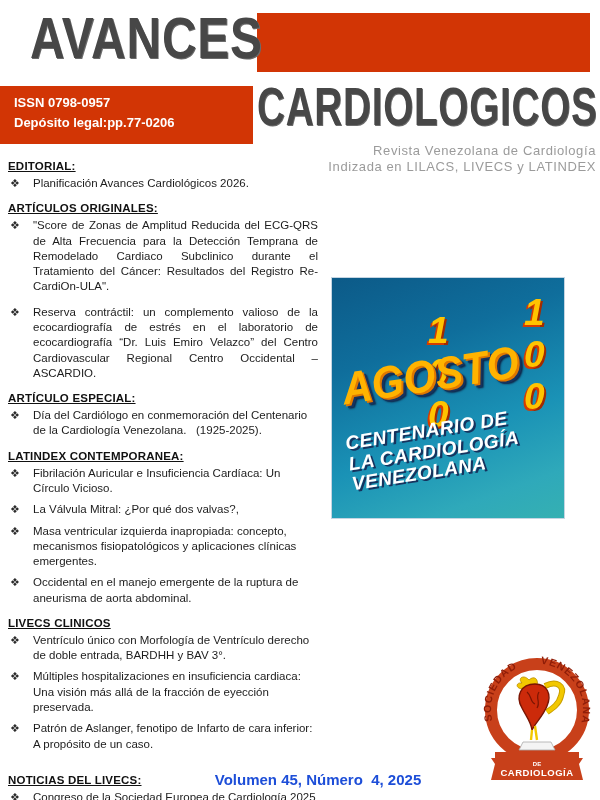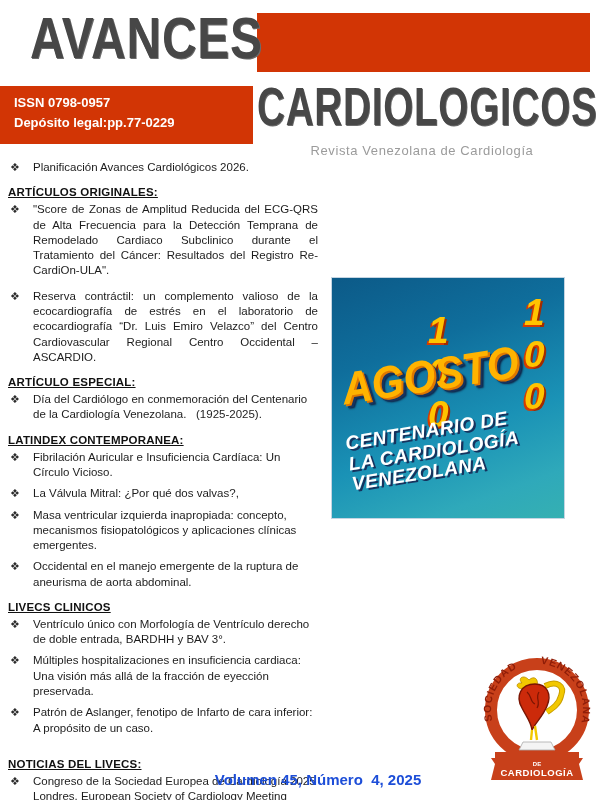--- a/index.html
+++ b/index.html
@@ -16,21 +16,21 @@
     position:absolute;left:30px;top:10px;font-size:57px;font-weight:bold;color:#474747;
     white-space:nowrap;transform:scaleX(0.84);transform-origin:left top;letter-spacing:1px;line-height:1;
     text-shadow:1px 1px 0 #6b6b6b;
   }
   .t-cardio{
     position:absolute;left:257px;top:80px;font-size:53px;font-weight:bold;color:#474747;
     white-space:nowrap;transform:scaleX(0.73);transform-origin:left top;letter-spacing:1px;line-height:1;
     text-shadow:1px 1px 0 #6b6b6b;
   }
   .subtitle{
-    position:absolute;left:248px;top:143px;width:348px;text-align:center;color:#9b9b9b;
+    position:absolute;left:248px;top:143px;width:348px;text-align:right;color:#9b9b9b;
     font-size:13px;line-height:1.2;letter-spacing:0.6px;
   }
   .subtitle span{display:block;}
   
   .toc{position:absolute;left:8px;top:160px;width:310px;}
   .sec-title{
     font-size:11.5px;font-weight:bold;color:#111;text-decoration:underline;
     margin:0 0 4px 0;letter-spacing:0.2px;
   }
   .sec{margin-bottom:11px;}
@@ -80,32 +80,34 @@
 <body>
 
 <div class="page">
 
   <div class="red-top"></div>
   <div class="t-avances">AVANCES</div>
 
   <div class="red-issn">
     <div class="issn-text">
       <span>ISSN 0798-0957</span>
-      <span>Depósito legal:pp.77-0229</span>
+      <span>Depósito legal:pp.77-0206</span>
     </div>
   </div>
   <div class="t-cardio">CARDIOLOGICOS</div>
 
   <div class="subtitle">
     <span>Revista Venezolana de Cardiología</span>
+    <span>Indizada en LILACS, LIVECS y LATINDEX</span>
   </div>
 
   <div class="toc">
 
     <div class="sec">
+      <div class="sec-title">EDITORIAL:</div>
       <div class="item">
         <span class="bullet">❖</span>
         <span>Planificación Avances Cardiológicos 2026.</span>
       </div>
     </div>
 
     <div class="sec">
       <div class="sec-title">ARTÍCULOS ORIGINALES:</div>
       <div class="item just">
         <span class="bullet">❖</span>

